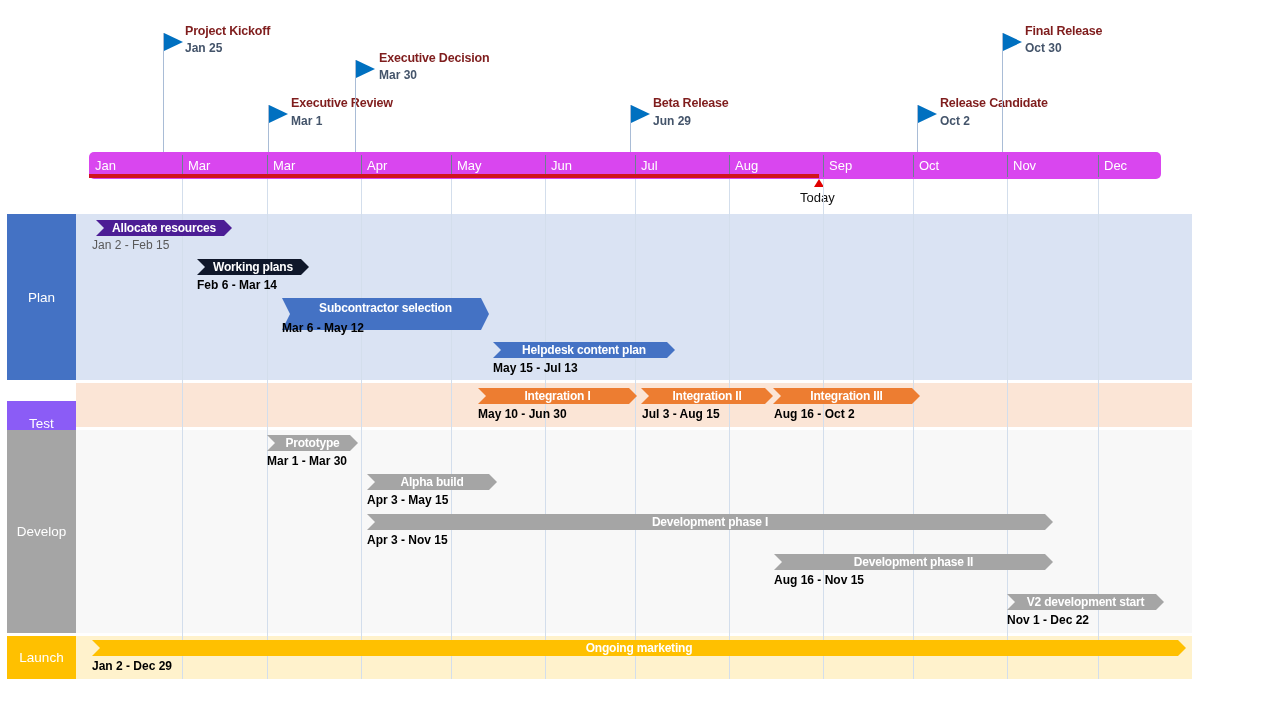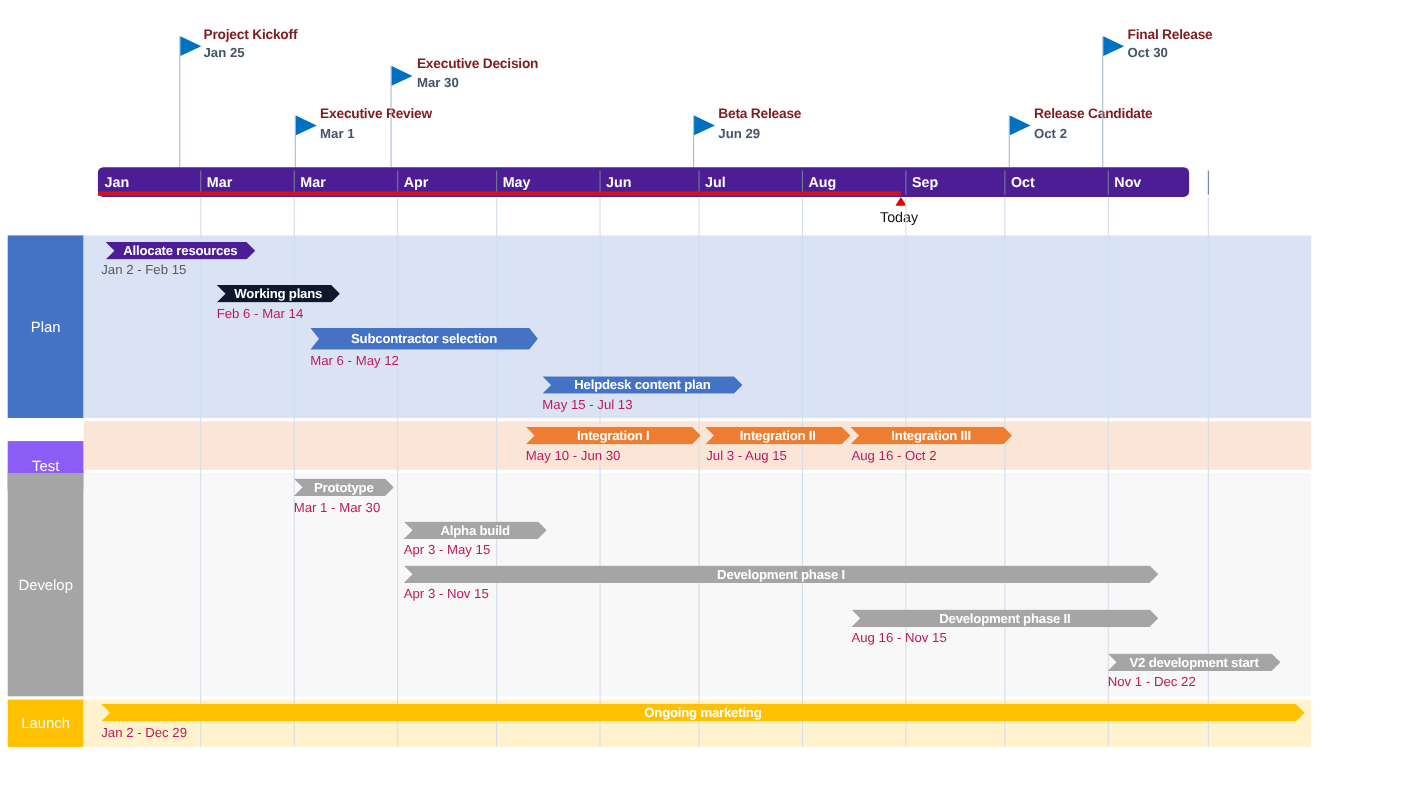--- a/index.html
+++ b/index.html
@@ -11,40 +11,40 @@
 
   
   .ms-pole { position:absolute; width:1px; background:#A9BCD6; }
   .ms-flag { position:absolute; width:0; height:0;
     border-top:9px solid transparent; border-bottom:9px solid transparent;
     border-left:19px solid #0070C0; }
   .ms-title { position:absolute; font-size:12.5px; font-weight:bold; color:#7f1d1d; white-space:nowrap; letter-spacing:-0.2px; }
   .ms-date { position:absolute; font-size:12px; font-weight:bold; color:#44546A; white-space:nowrap; }
 
   
-  .band { position:absolute; left:89px; top:152px; width:992px; height:27px;
-    background:#4c1d95; border-radius:5px;font-weight:bold; }
+  .band { position:absolute; left:89px; top:152px; width:1072px; height:27px;
+    background:#d946ef; border-radius:5px; }
   .band-month { position:absolute; top:0; height:27px; line-height:27px; color:#fff; font-size:13px; padding-left:6px; }
   .band-div { position:absolute; top:3px; width:1px; height:22px; background:#6E7D92; }
   .progress { position:absolute; left:89px; top:174px; height:4px; background:#D0141E; }
   .today-tri { position:absolute; width:0; height:0;
     border-left:5px solid transparent; border-right:5px solid transparent; border-bottom:8px solid #E00000; }
   .today-label { position:absolute; font-size:13px; color:#111; }
 
   
   .lane-label { position:absolute; left:7px; width:69px; color:#fff; font-size:13.5px;
     display:flex; align-items:center; justify-content:center; }
   .lane-body { position:absolute; left:76px; width:1116px; }
   .grid { position:absolute; width:1px; background:#D3DEEC; top:179px; height:500px; z-index:1; }
 
   
   .task { position:absolute; height:16px; z-index:3;
     clip-path: polygon(0 0, calc(100% - 8px) 0, 100% 50%, calc(100% - 8px) 100%, 0 100%, 8px 50%);
     color:#fff; font-weight:bold; font-size:12px; line-height:16px; text-align:center; white-space:nowrap; letter-spacing:-0.2px; }
-  .task-date { position:absolute; font-size:12px; font-weight:normal; color:#be185d; white-space:nowrap; z-index:3; }
+  .task-date { position:absolute; font-size:12px; font-weight:bold; color:#000000; white-space:nowrap; z-index:3; }
   .task-date.light { font-weight:normal; color:#595959; }
 </style>
 </head>
 <body>
 
 <div>
   <div class="grid" style="left:182px"></div>
   <div class="grid" style="left:267px"></div>
   <div class="grid" style="left:361px"></div>
   <div class="grid" style="left:451px"></div>
@@ -136,21 +136,21 @@
 
 <div class="lane-label" style="top:636px; height:43px; background:#FFC000">Launch</div>
 <div class="lane-body" style="top:636px; height:43px; background:#FFF2CC"></div>
 
 <div class="task" style="left:96px; top:220px; width:136px; background:#4c1d95">Allocate resources</div>
 <div class="task-date light" style="left:92px; top:238px">Jan 2 - Feb 15</div>
 
 <div class="task" style="left:197px; top:259px; width:112px; background:#0f172a">Working plans</div>
 <div class="task-date" style="left:197px; top:278px">Feb 6 - Mar 14</div>
 
-<div class="task" style="left:282px; top:298px; width:207px; height:20px; line-height:20px; background:#4472C4">Subcontractor selection</div>
+<div class="task" style="left:282px; top:298px; width:207px; height:32px; line-height:20px; background:#4472C4">Subcontractor selection</div>
 <div class="task-date" style="left:282px; top:321px">Mar 6 - May 12</div>
 
 <div class="task" style="left:493px; top:342px; width:182px; background:#4472C4">Helpdesk content plan</div>
 <div class="task-date" style="left:493px; top:361px">May 15 - Jul 13</div>
 
 <div class="task" style="left:478px; top:388px; width:159px; background:#ED7D31">Integration I</div>
 <div class="task-date" style="left:478px; top:407px">May 10 - Jun 30</div>
 
 <div class="task" style="left:641px; top:388px; width:132px; background:#ED7D31">Integration II</div>
 <div class="task-date" style="left:642px; top:407px">Jul 3 - Aug 15</div>

